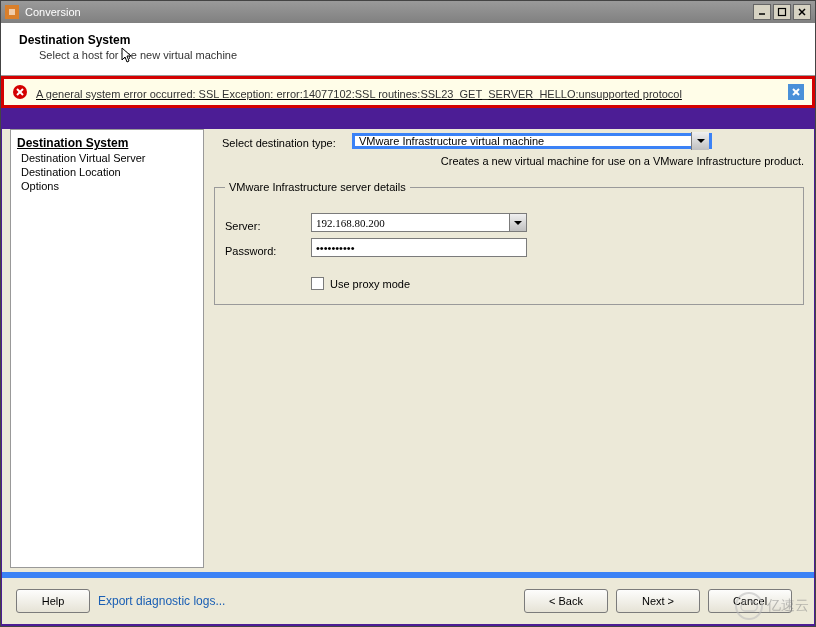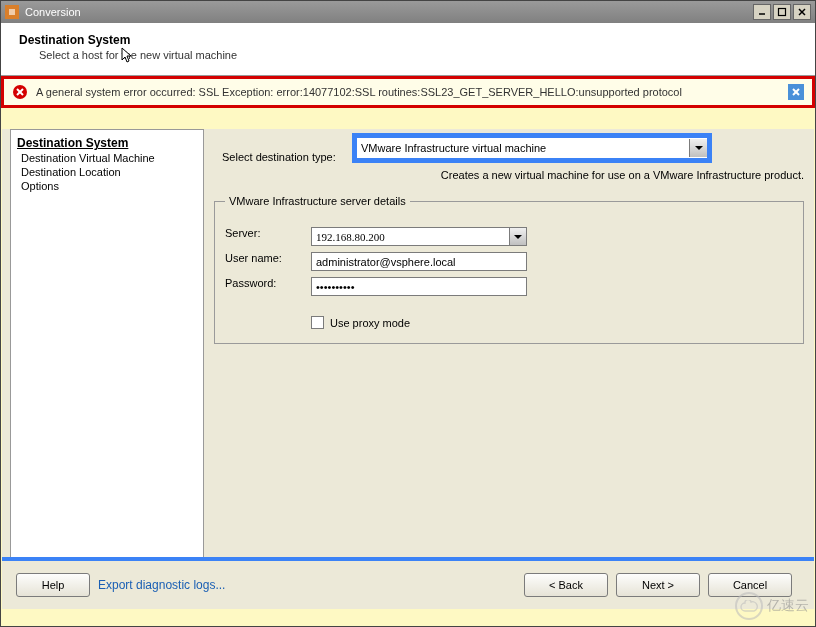--- a/index.html
+++ b/index.html
@@ -1,54 +1,54 @@
 <!DOCTYPE html>
 <html><head>
 <meta charset="utf-8">
 <style>
   * { box-sizing: border-box; }
   html, body { margin:0; padding:0; font-family: Tahoma, Arial, sans-serif; font-size:11px; color:#000; background:#fff; }
-  .window { width:816px; height:627px; background:#fef9c3; position:relative; border:1px solid #444; }
+  .window { width:816px; height:627px; background:#4c1d95; position:relative; border:1px solid #444; }
   .titlebar { height:22px; background:linear-gradient(#9a9a9a,#808080); display:flex; align-items:center; padding:0 4px; color:#fff; }
   .title-icon { width:14px; height:14px; background:#d97f2b; margin-right:6px; display:flex; align-items:center; justify-content:center; }
   .title-text { flex:1; font-size:11px; }
   .win-btns { display:flex; gap:2px; }
   .win-btn { width:18px; height:16px; background:#d7d3c3; border:1px solid #666; display:flex; align-items:center; justify-content:center; font-size:10px; font-family:Arial; cursor:default;}
   .header-pane { background:#fff; padding:10px 18px 14px 18px; border-bottom:1px solid #999;}
   .header-title { font-weight:bold; font-size:12px; }
   .header-sub { margin-left:20px; margin-top:2px; font-size:11px; color:#333; position:relative;}
   .cursor-svg { position:absolute; left:82px; top:-2px; }
   .error-wrap { border:3px solid #d40000; margin:0 0 0 0; background:#fffde8; }
-  .error-bar { display:flex; align-items:center; padding:5px 8px; }
+  .error-bar { display:flex; align-items:flex-end; padding:5px 8px;text-decoration:underline; }
   .error-icon { width:16px; height:16px; margin-right:8px; flex:none;}
   .error-text { flex:1; color:#333; font-size:11px;}
   .error-close { width:16px; height:16px; background:#4a90d9; color:#fff; display:flex; align-items:center; justify-content:center; font-weight:bold; font-size:11px; margin-left:10px; flex:none;}
   .body-area { display:flex; position:absolute; top:128px; left:1px; right:1px; bottom:54px; background:#ece9d8; }
   .sidebar { width:194px; background:#fff; border-right:1px solid #999; border-bottom:1px solid #999; border-top:1px solid #999; border-left:1px solid #999; margin:0 4px 4px 8px; padding:4px 0 0 4px;}
   .side-title { font-weight:bold; text-decoration:underline; font-size:12px; margin:2px 4px 2px 2px;}
   .side-item { margin:2px 6px 2px 6px; font-size:11px; }
   .main { flex:1; background:#ece9d8; padding:0 10px 0 6px; }
   .row { display:flex; align-items:flex-end; margin:4px 8px; }
   .lbl { width:130px; font-size:11px;}
-  .combo { flex:1; display:flex; height:30px; border:5px solid #3b82f6; background:#fff; align-items:center; position:relative;}
+  .combo { flex:1; display:flex; height:16px; border:3px solid #3b82f6; background:#fff; align-items:center; position:relative;}
   .combo-text { flex:1; padding:0 4px; font-size:11px;}
   .combo-btn { width:18px; height:18px; background:linear-gradient(#f0f0f0,#c0c0c0); border-left:1px solid #7b7b7b; display:flex; align-items:center; justify-content:center;}
   .desc { text-align:right; margin:6px 0 14px 0; font-size:11px;}
   fieldset.group { border:1px solid #9a9a9a; margin:0; padding:14px 10px 14px 10px; background:#ece9d8;}
   .group-legend { padding:0 4px; font-size:11px; background:#ece9d8;}
-  .form-row { display:flex; align-items:flex-start; margin:6px 0;}
+  .form-row { display:flex; align-items:flex-end; margin:6px 0;}
   .form-lbl { width:86px; font-size:11px;}
   .form-input { width:216px; height:19px; border:1px solid #7b7b7b; background:#fff; display:flex; align-items:center;}
   .form-input input { border:0; outline:0; width:100%; padding:0 4px; font-size:11px; font-family:inherit; background:transparent;}
   .combo-sm { width:216px; height:19px; border:1px solid #7b7b7b; background:#fff; display:flex; align-items:center;font-family:Liberation Serif, serif;}
   .combo-sm .combo-text{ flex:1; padding:0 4px;}
   .combo-sm .combo-btn{ width:17px; height:17px;}
   .chk-row { display:flex; align-items:center; margin:20px 0 0 86px;}
   .chk { width:13px; height:13px; border:1px solid #7b7b7b; background:#fff; margin-right:6px;}
-  .footer { position:absolute; left:1px; right:1px; bottom:17px; height:52px; background:#ece9d8; border-top:4px solid #3b82f6; display:flex; align-items:center; padding:0 14px;}
+  .footer { position:absolute; left:1px; right:1px; bottom:2px; height:52px; background:#ece9d8; border-top:6px solid #3b82f6; display:flex; align-items:center; padding:0 14px;}
   .btn { height:24px; min-width:74px; background:linear-gradient(#fdfdfc,#e6e3d6); border:1px solid #7b7b7b; border-radius:3px; display:flex; align-items:center; justify-content:center; padding:0 12px; font-size:11px; margin-right:8px;}
   .btn.pad { min-width:84px;}
   .link { color:#1a5fb4; font-size:12px; cursor:pointer;}
   .spacer { flex:1; }
   .watermark { position:absolute; right:6px; bottom:6px; opacity:0.55; display:flex; align-items:center; gap:4px; color:#888; font-size:14px;}
   .wm-circle { width:28px; height:28px; border:2px solid #bbb; border-radius:50%; display:flex; align-items:center; justify-content:center;}
 </style>
 </head>
 <body>
 
@@ -107,21 +107,21 @@
             <line x1="2" y1="2" x2="8" y2="8" stroke="#fff" stroke-width="2"></line>
             <line x1="8" y1="2" x2="2" y2="8" stroke="#fff" stroke-width="2"></line>
           </svg>
       </div>
     </div>
   </div>
 
   <div class="body-area">
     <div class="sidebar">
       <div class="side-title">Destination System</div>
-      <div class="side-item">Destination Virtual Machine</div>
+      <div class="side-item">Destination Virtual Server</div>
       <div class="side-item">Destination Location</div>
       <div class="side-item">Options</div>
     </div>
 
     <div class="main">
       <div class="row">
         <div class="lbl">Select destination type:</div>
         <div class="combo" style="max-width:360px">
           <div class="combo-text">VMware Infrastructure virtual machine</div>
           <div class="combo-btn">
@@ -141,26 +141,20 @@
           <div class="combo-sm">
             <div class="combo-text">192.168.80.200</div>
             <div class="combo-btn">
               <svg width="8" height="8" viewBox="0 0 8 8">
                   <path d="M0 2 L8 2 L4 6 Z" fill="#000"></path>
                 </svg>
             </div>
           </div>
         </div>
 
-        <div class="form-row">
-          <div class="form-lbl">User name:</div>
-          <div class="form-input">
-            <input type="text" value="administrator@vsphere.local" style="">
-          </div>
-        </div>
 
         <div class="form-row">
           <div class="form-lbl">Password:</div>
           <div class="form-input">
             <input type="text" value="••••••••••" style="">
           </div>
         </div>
 
         <div class="chk-row">
           <div class="chk"></div>

